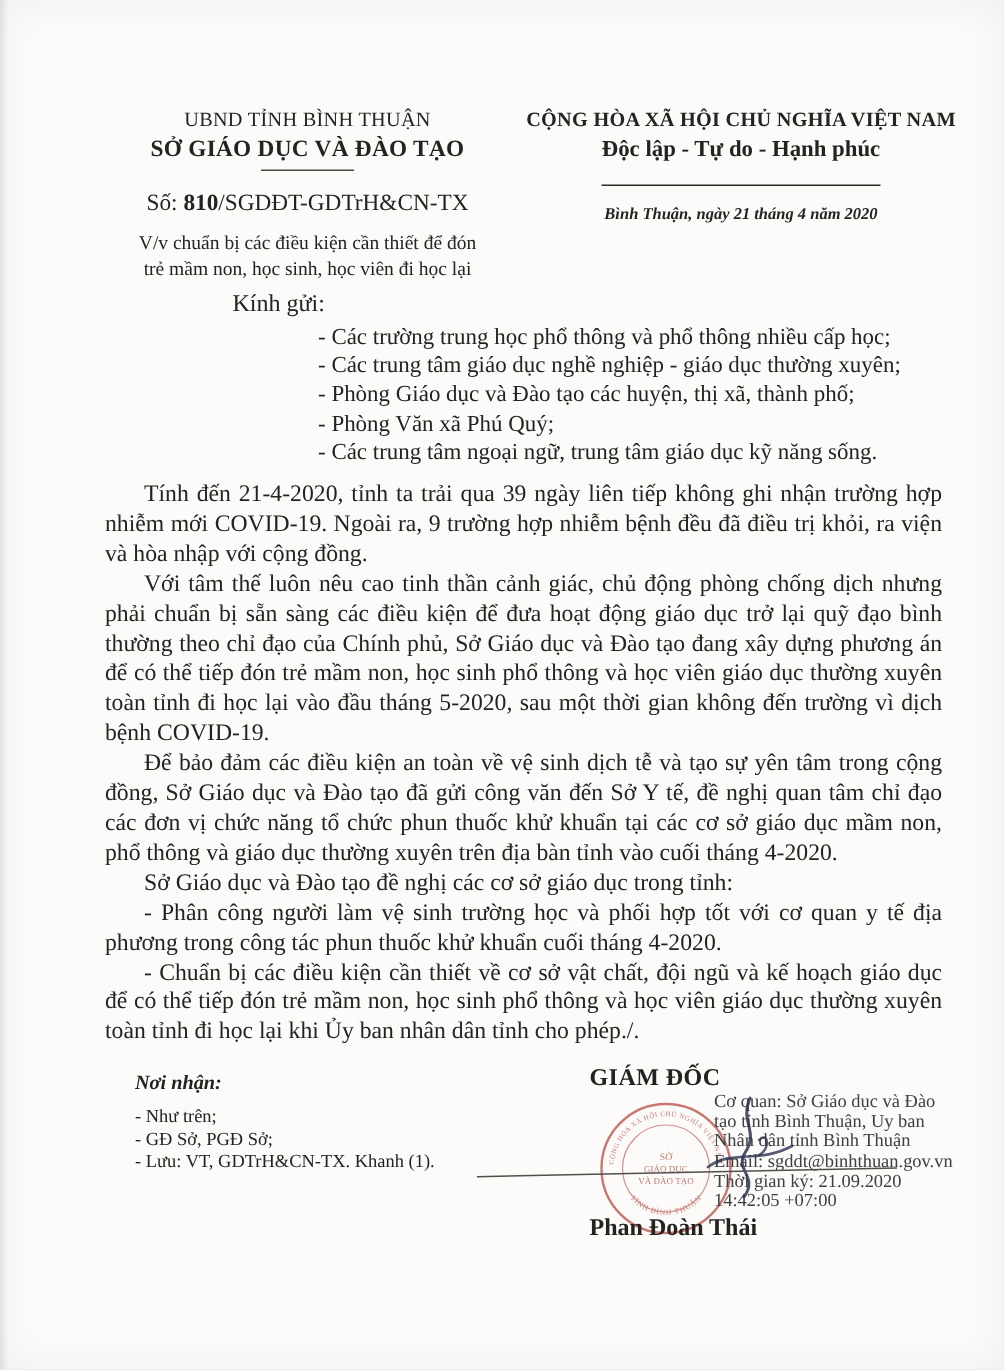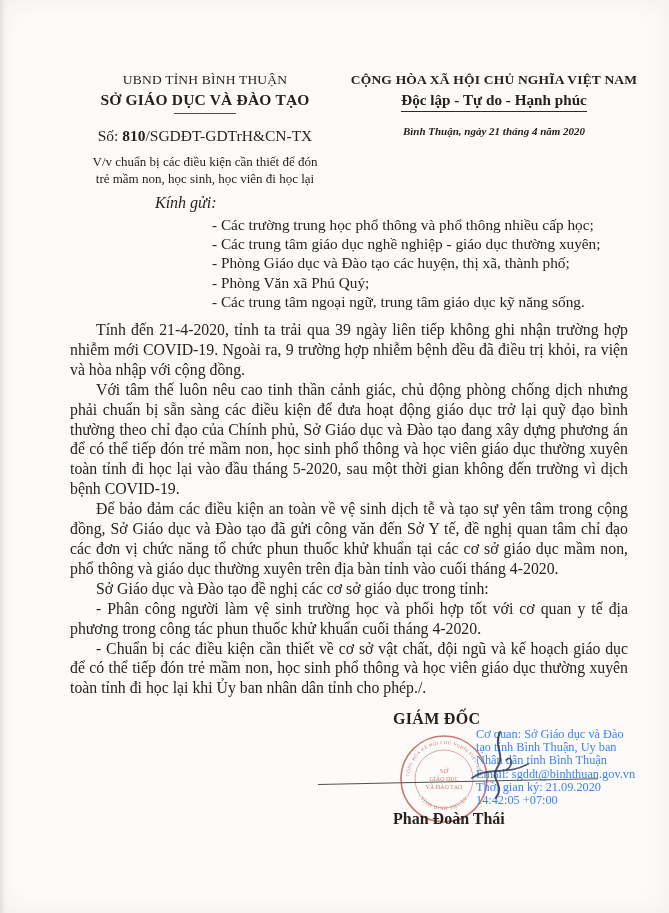--- a/index.html
+++ b/index.html
@@ -24,38 +24,38 @@
   .header-left{left:55px;top:72px;width:300px;text-align:center;}
   .org-parent{font-size:13.5px;letter-spacing:0.2px;}
   .org-name{font-size:15.5px;font-weight:bold;margin-top:3px;letter-spacing:0.2px;}
   .org-rule{width:62px;border-top:1.3px solid #4d4c49;margin:4px auto 0;}
   .doc-number{margin-top:13px;font-size:15.5px;}
   .doc-number b{font-weight:bold;}
   .doc-subject{margin-top:9px;font-size:13px;line-height:16.8px;}
 
   .header-right{left:348px;top:72px;width:292px;text-align:center;}
   .motto1{font-size:13.5px;font-weight:bold;letter-spacing:0.2px;}
-  .motto2{display:inline-block;font-size:15.2px;font-weight:bold;border-bottom:1.6px solid #2b2a27;padding-bottom:2px;margin-top:3px;}
+  .motto2{display:inline-block;font-size:15.2px;font-weight:bold;border-bottom:1.6px solid #2b2a27;padding-bottom:14px;margin-top:3px;}
   .dateline{margin-top:13px;font-size:11px;font-weight:bold;font-style:italic;}
 
   
-  .salutation{left:155px;top:194px;font-size:16px;font-style:italic;}
+  .salutation{left:155px;top:194px;font-size:16px;}
   .recipients{left:212px;top:215px;font-size:15.3px;line-height:19.2px;}
 
   
   .body-text{left:70px;top:320px;width:558px;font-size:15.8px;line-height:19.9px;text-align:justify;}
   .body-text p{margin:0;text-indent:26px;}
 
   
   .noi-nhan{left:90px;top:714px;}
   .nn-label{font-weight:bold;font-style:italic;font-size:13.5px;}
   .nn-items{margin-top:7px;font-size:12.3px;line-height:14.8px;}
 
   .giam-doc{left:393px;top:710px;width:155px;text-align:left;font-weight:bold;font-size:16px;letter-spacing:0.3px;}
-  .stamp-text{left:476px;top:728px;width:186px;font-size:12.3px;line-height:13.2px;color:#3b82f6;}
+  .stamp-text{left:476px;top:728px;width:186px;font-size:12.3px;line-height:13.2px;color:#404040;}
   .signer{left:393px;top:810px;width:155px;text-align:left;font-weight:bold;font-size:16px;}
 
   .seal-wrap{left:398px;top:733px;width:92px;height:92px;opacity:0.78;filter:blur(0.2px);}
   .sign-line{left:318px;top:784px;width:280px;border-top:1.5px solid #504f4a;transform:rotate(-1.2deg);transform-origin:left center;}
   .signature-wrap{left:462px;top:726px;width:80px;height:80px;}
 </style>
 </head>
 <body>
 
 <div class="page">
@@ -89,20 +89,28 @@
 
   <div class="abs body-text">
     <p>Tính đến 21-4-2020, tỉnh ta trải qua 39 ngày liên tiếp không ghi nhận trường hợp nhiễm mới COVID-19. Ngoài ra, 9 trường hợp nhiễm bệnh đều đã điều trị khỏi, ra viện và hòa nhập với cộng đồng.</p>
     <p>Với tâm thế luôn nêu cao tinh thần cảnh giác, chủ động phòng chống dịch nhưng phải chuẩn bị sẵn sàng các điều kiện để đưa hoạt động giáo dục trở lại quỹ đạo bình thường theo chỉ đạo của Chính phủ, Sở Giáo dục và Đào tạo đang xây dựng phương án để có thể tiếp đón trẻ mầm non, học sinh phổ thông và học viên giáo dục thường xuyên toàn tỉnh đi học lại vào đầu tháng 5-2020, sau một thời gian không đến trường vì dịch bệnh COVID-19.</p>
     <p>Để bảo đảm các điều kiện an toàn về vệ sinh dịch tễ và tạo sự yên tâm trong cộng đồng, Sở Giáo dục và Đào tạo đã gửi công văn đến Sở Y tế, đề nghị quan tâm chỉ đạo các đơn vị chức năng tổ chức phun thuốc khử khuẩn tại các cơ sở giáo dục mầm non, phổ thông và giáo dục thường xuyên trên địa bàn tỉnh vào cuối tháng 4-2020.</p>
     <p>Sở Giáo dục và Đào tạo đề nghị các cơ sở giáo dục trong tỉnh:</p>
     <p>- Phân công người làm vệ sinh trường học và phối hợp tốt với cơ quan y tế địa phương trong công tác phun thuốc khử khuẩn cuối tháng 4-2020.</p>
     <p>- Chuẩn bị các điều kiện cần thiết về cơ sở vật chất, đội ngũ và kế hoạch giáo dục để có thể tiếp đón trẻ mầm non, học sinh phổ thông và học viên giáo dục thường xuyên toàn tỉnh đi học lại khi Ủy ban nhân dân tỉnh cho phép./.</p>
   </div>
 
+  <div class="abs noi-nhan">
+    <div class="nn-label">Nơi nhận:</div>
+    <div class="nn-items">
+      <div>- Như trên;</div>
+      <div>- GĐ Sở, PGĐ Sở;</div>
+      <div>- Lưu: VT, GDTrH&amp;CN-TX. Khanh (1).</div>
+    </div>
+  </div>
 
   <div class="abs giam-doc">GIÁM ĐỐC</div>
 
   <div class="abs seal-wrap">
     <svg width="92" height="92" viewBox="0 0 92 92">
       <defs>
         <path id="sealArcTop" d="M 11,46 A 35,35 0 0 1 81,46" fill="none"></path>
         <path id="sealArcBottom" d="M 15,46 A 31,31 0 0 0 77,46" fill="none"></path>
       </defs>
       <circle cx="46" cy="46" r="43" fill="none" stroke="#b9554c" stroke-width="1.6"></circle>

